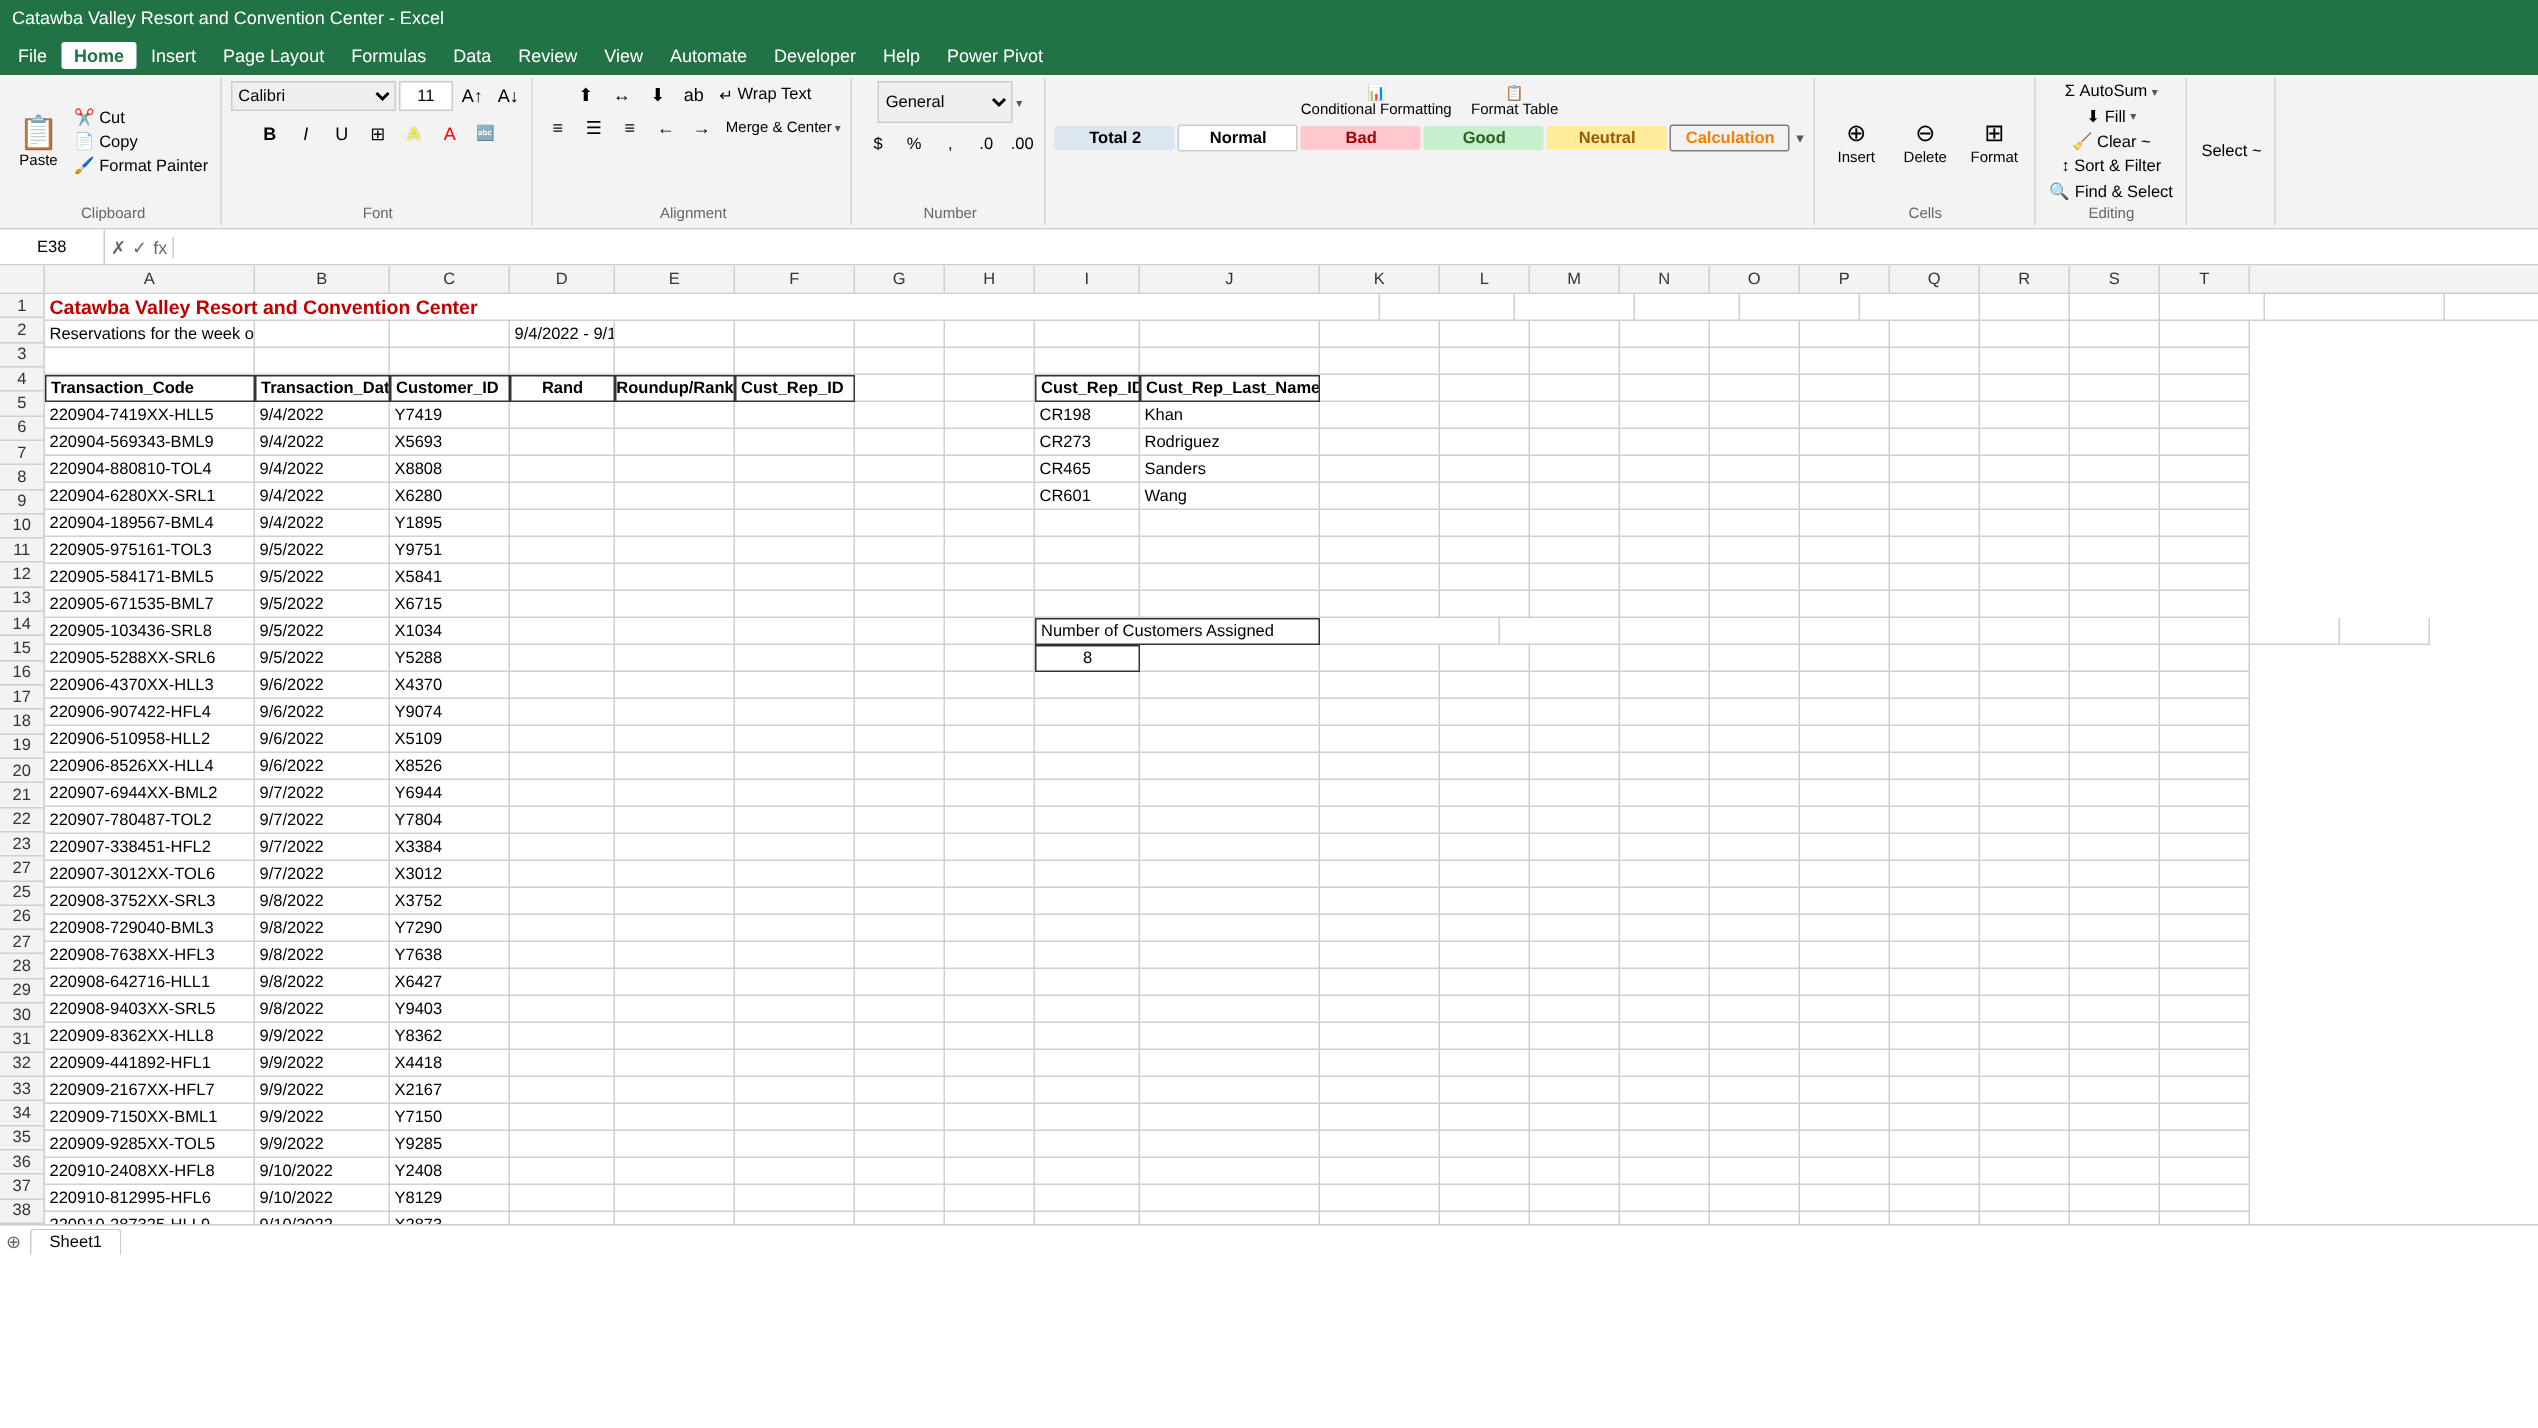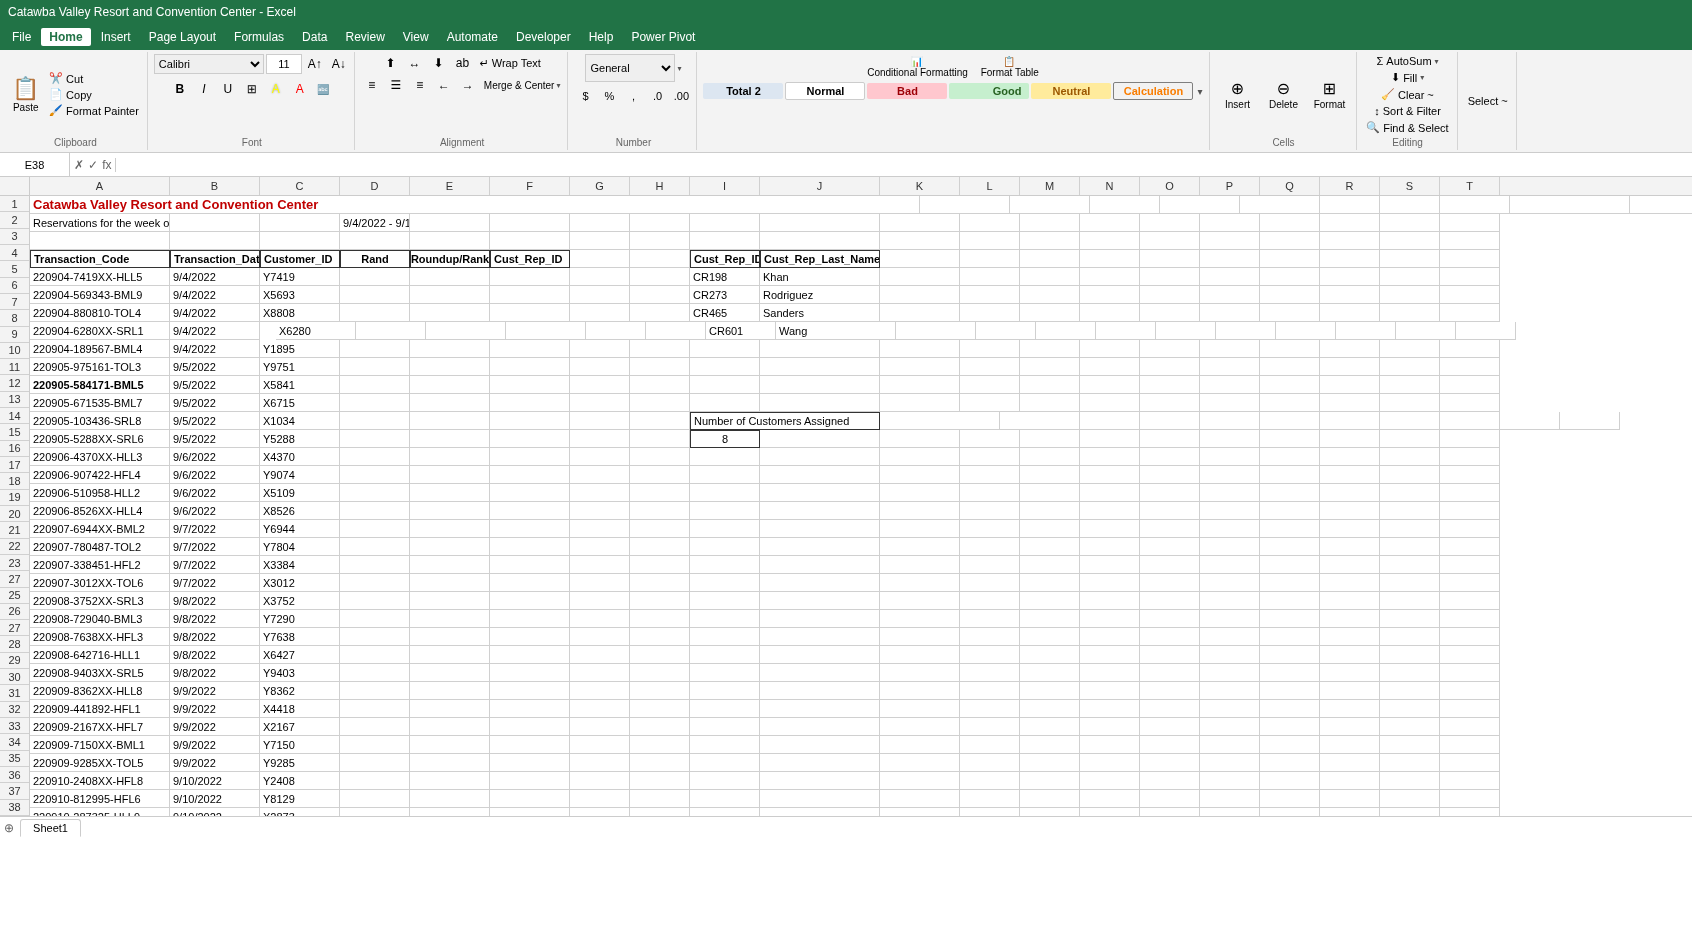--- a/index.html
+++ b/index.html
@@ -225,21 +225,21 @@
       <div style="display: flex; gap: 2px; align-items: center;">
         <div class="style-badge" style="background: #dce6f1; color: #000;">
           <span>Total 2</span>
         </div>
         <div class="style-badge" style="background: #ffffff; color: #000; border: 1px solid #ccc;">
           <span>Normal</span>
         </div>
         <div class="style-badge" style="background: #ffc7ce; color: #9c0006;">
           <span>Bad</span>
         </div>
-        <div class="style-badge" style="background: #c6efce; color: #276221; text-align: right;">
+        <div class="style-badge" style="background: #c6efce; color: #276221;">
           <span>Good</span>
         </div>
         <div class="style-badge" style="background: #ffeb9c; color: #9c5700;">
           <span>Neutral</span>
         </div>
         <div class="style-badge" style="background: #f2f2f2; color: #fa7d00; border: 1px solid #7f7f7f;">
           <span>Calculation</span>
         </div>
         <span class="styles-scroll-btn">▾</span>
       </div>
@@ -523,21 +523,21 @@
           <div class="cell" style="width: 60px; min-width: 60px;"></div>
           <div class="cell" style="width: 60px; min-width: 60px;"></div>
           <div class="cell" style="width: 60px; min-width: 60px;"></div>
           <div class="cell" style="width: 60px; min-width: 60px;"></div>
           <div class="cell" style="width: 60px; min-width: 60px;"></div>
           <div class="cell" style="width: 60px; min-width: 60px;"></div>
         </div>
         <div class="grid-row">
           <div class="cell" style="width: 140px; min-width: 140px;">220904-6280XX-SRL1</div>
           <div class="cell" style="width: 90px; min-width: 90px;">9/4/2022</div>
-          <div class="cell" style="width: 80px; min-width: 80px; margin-left: 16px;">X6280</div>
+          <div class="cell" style="width: 80px; min-width: 80px;">X6280</div>
           <div class="cell" style="width: 70px; min-width: 70px;"></div>
           <div class="cell" style="width: 80px; min-width: 80px;"></div>
           <div class="cell" style="width: 80px; min-width: 80px;"></div>
           <div class="cell" style="width: 60px; min-width: 60px;"></div>
           <div class="cell" style="width: 60px; min-width: 60px;"></div>
           <div class="cell" style="width: 70px; min-width: 70px;">CR601</div>
           <div class="cell" style="width: 120px; min-width: 120px;">Wang</div>
           <div class="cell" style="width: 80px; min-width: 80px;"></div>
           <div class="cell" style="width: 60px; min-width: 60px;"></div>
           <div class="cell" style="width: 60px; min-width: 60px;"></div>
@@ -587,21 +587,21 @@
           <div class="cell" style="width: 60px; min-width: 60px;"></div>
           <div class="cell" style="width: 60px; min-width: 60px;"></div>
           <div class="cell" style="width: 60px; min-width: 60px;"></div>
           <div class="cell" style="width: 60px; min-width: 60px;"></div>
           <div class="cell" style="width: 60px; min-width: 60px;"></div>
           <div class="cell" style="width: 60px; min-width: 60px;"></div>
           <div class="cell" style="width: 60px; min-width: 60px;"></div>
           <div class="cell" style="width: 60px; min-width: 60px;"></div>
         </div>
         <div class="grid-row">
-          <div class="cell" style="width: 140px; min-width: 140px; font-weight: bold;">220905-584171-BML5</div>
+          <div class="cell" style="width: 140px; min-width: 140px;">220905-584171-BML5</div>
           <div class="cell" style="width: 90px; min-width: 90px;">9/5/2022</div>
           <div class="cell" style="width: 80px; min-width: 80px;">X5841</div>
           <div class="cell" style="width: 70px; min-width: 70px;"></div>
           <div class="cell" style="width: 80px; min-width: 80px;"></div>
           <div class="cell" style="width: 80px; min-width: 80px;"></div>
           <div class="cell" style="width: 60px; min-width: 60px;"></div>
           <div class="cell" style="width: 60px; min-width: 60px;"></div>
           <div class="cell" style="width: 70px; min-width: 70px;"></div>
           <div class="cell" style="width: 120px; min-width: 120px;"></div>
           <div class="cell" style="width: 80px; min-width: 80px;"></div>

